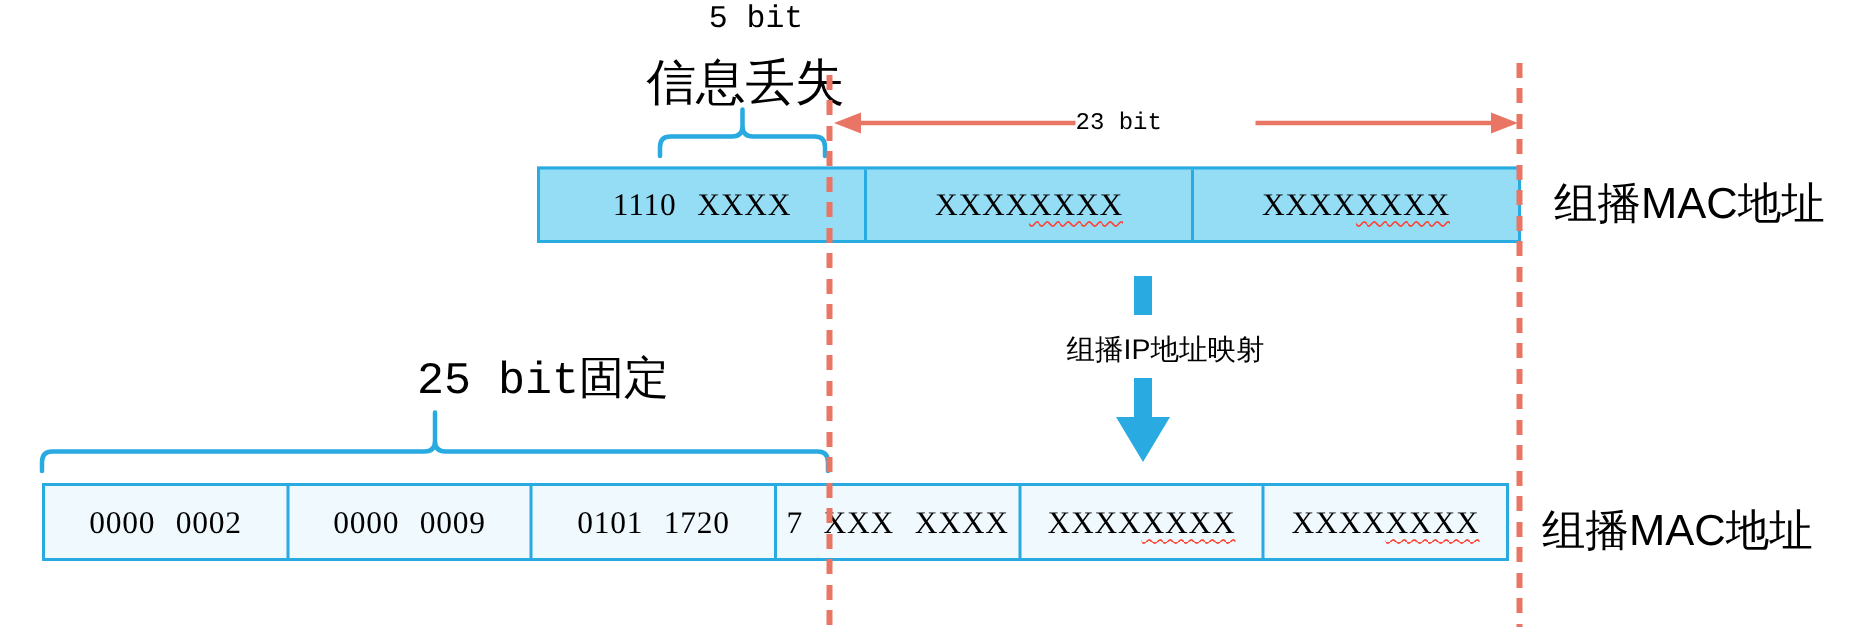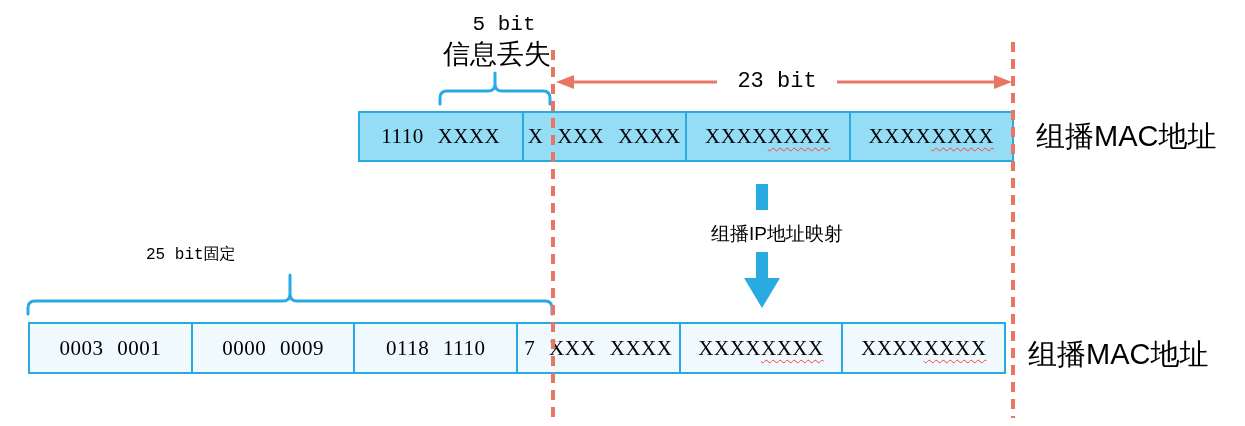--- a/index.html
+++ b/index.html
@@ -11,24 +11,24 @@
   }
   html,body{margin:0;padding:0;}
   body{
     width:1245px;height:426px;position:relative;overflow:hidden;
     background:#ffffff;font-family:"Liberation Sans",sans-serif;color:#000;
   }
   .abs{position:absolute;}
   
   .mono{font-family:"Liberation Mono","DejaVu Sans Mono",monospace;}
   .cjk{font-family:"Liberation Sans",sans-serif;}
-  .lbl-5bit{left:424px;top:13px;width:160px;text-align:center;font-size:21px;line-height:24px;}
-  .lbl-loss{left:397px;top:39px;width:200px;text-align:center;font-size:27px;line-height:31px;}
-  .lbl-23bit{left:717px;top:69px;width:120px;text-align:center;font-size:22px;line-height:26px;background:#fff;z-index:5;}
-  .lbl-25bit{left:146px;top:241px;width:300px;text-align:left;font-size:16px;line-height:28px;}
+  .lbl-5bit{left:424px;top:2px;width:160px;text-align:center;font-size:21px;line-height:24px;}
+  .lbl-loss{left:397px;top:39px;width:200px;text-align:center;font-size:33px;line-height:31px;}
+  .lbl-23bit{left:717px;top:69px;width:120px;font-size:16px;line-height:26px;background:#fff;z-index:5;}
+  .lbl-25bit{left:146px;top:241px;width:300px;text-align:right;font-size:30px;line-height:28px;}
   .lbl-map{left:627px;top:218px;width:300px;text-align:center;font-size:19px;line-height:31px;z-index:4;}
   .bar-label{font-size:29px;line-height:34px;white-space:nowrap;}
   .ip-label{left:1036px;top:119px;}
   .mac-label{left:1028px;top:337px;}
   
   .bar{display:flex;box-sizing:border-box;border:2px solid var(--blue);z-index:2;}
   .bar-ip{left:358px;top:111px;width:656px;height:51px;background:var(--bar-top-fill);}
   .bar-mac{left:28px;top:322px;width:978px;height:52px;background:var(--bar-bottom-fill);}
   .cell{
     flex:1;display:flex;align-items:center;justify-content:center;
@@ -82,24 +82,20 @@
   <polygon class="fill-red" points="460,12 442,5 442,19"></polygon>
 </svg>
 <div class="abs mono lbl-23bit">23 bit</div>
 
 <div class="abs bar bar-ip">
   <div class="cell">
       <span>1110 XXXX</span>
       <span class="sq"></span>
     </div>
   <div class="cell">
-      <span>X XXX XXXX</span>
-      <span class="sq"></span>
-    </div>
-  <div class="cell">
       <span>XXXX </span>
       <span class="sq">XXXX</span>
     </div>
   <div class="cell">
       <span>XXXX </span>
       <span class="sq">XXXX</span>
     </div>
 </div>
 <div class="abs cjk bar-label ip-label">组播MAC地址</div>
 
@@ -108,29 +104,29 @@
 <div class="abs map-shaft2"></div>
 <div class="abs map-head"></div>
 
 <div class="abs mono lbl-25bit">25 bit固定</div>
 <svg class="abs" style="left:24px;top:270px;" width="534" height="48" viewBox="0 0 534 48">
   <path class="stroke-blue" d="M4,44 L4,38 Q4,31 11,31 L259,31 Q266,31 266,24 L266,5 M528,44 L528,38 Q528,31 521,31 L273,31 Q266,31 266,24"></path>
 </svg>
 
 <div class="abs bar bar-mac">
   <div class="cell">
-      <span>0003 0001</span>
+      <span>0000 0002</span>
       <span class="sq"></span>
     </div>
   <div class="cell">
       <span>0000 0009</span>
       <span class="sq"></span>
     </div>
   <div class="cell">
-      <span>0118 1110</span>
+      <span>0101 1720</span>
       <span class="sq"></span>
     </div>
   <div class="cell">
       <span>7 XXX XXXX</span>
       <span class="sq"></span>
     </div>
   <div class="cell">
       <span>XXXX </span>
       <span class="sq">XXXX</span>
     </div>

